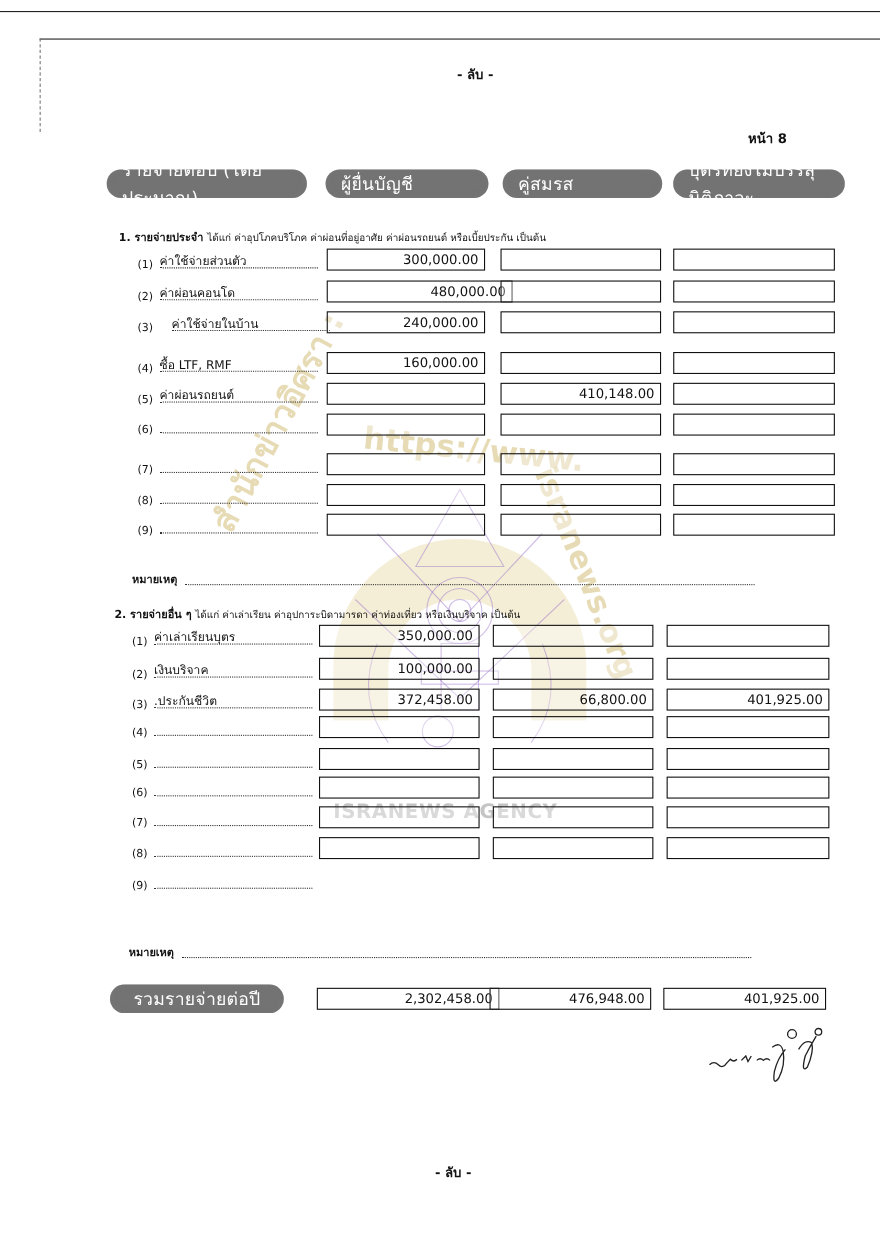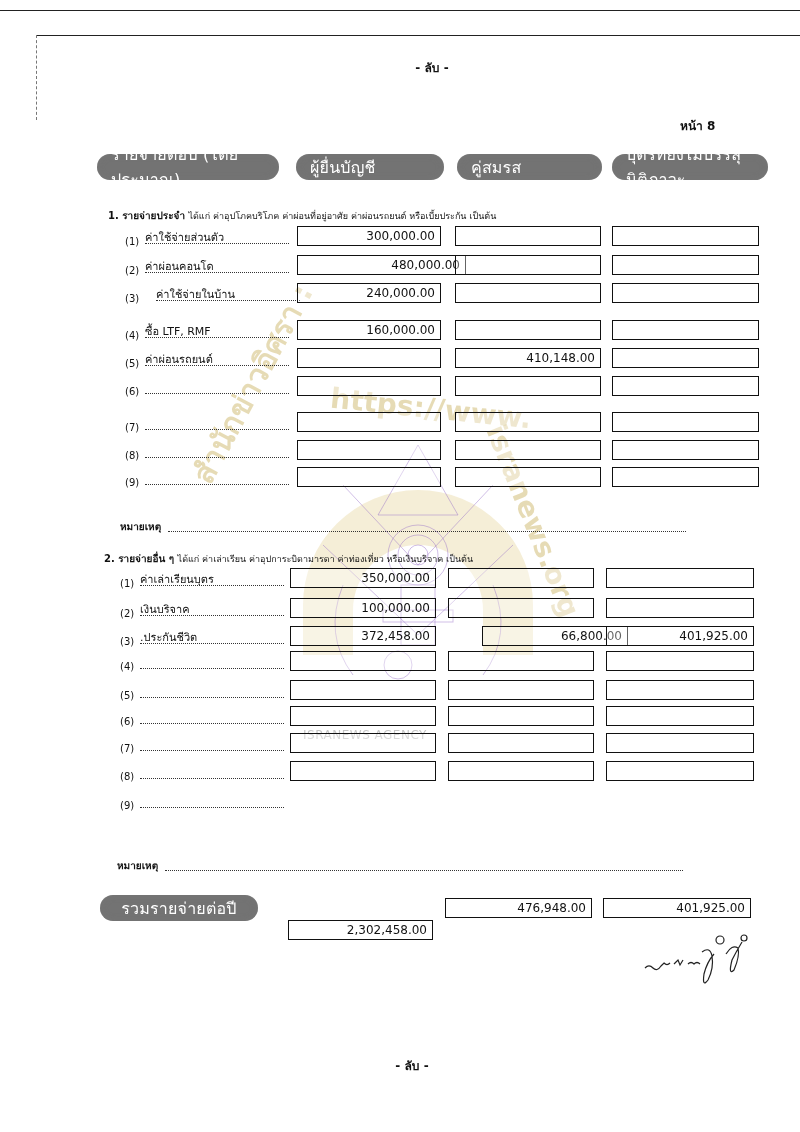--- a/index.html
+++ b/index.html
@@ -23,21 +23,21 @@
   .row-label { position: absolute; font-size: 11px; border-bottom: 1px dotted #333; height: 16px; white-space: nowrap; }
 
   .box { position: absolute; height: 20px; border: 1.5px solid #111; background: rgba(255,255,255,0.35);
          font-size: 12px; text-align: right; padding-right: 5px; line-height: 18px; font-family: "DejaVu Sans", sans-serif; }
 
   .note { position: absolute; font-size: 10px; font-weight: bold; white-space: nowrap; }
   .note-dots { position: absolute; border-bottom: 1px dotted #333; height: 10px; }
 
   .watermark-seal { position: absolute; left: 283px; top: 405px; width: 270px; height: 290px; pointer-events: none; }
   .wm-text { position: absolute; color: rgba(210,190,120,0.55); font-weight: bold; pointer-events: none; white-space: nowrap; }
-  .wm-agency { position: absolute; left: 303px; top: 728px; font-size: 12px; color: rgba(150,150,150,0.55); font-weight: normal; letter-spacing: 0.5px; text-align: center; }
+  .wm-agency { position: absolute; left: 303px; top: 728px; font-size: 18px; color: rgba(150,150,150,0.55); font-weight: bold; letter-spacing: 0.5px; text-align: center; }
 
   .signature { position: absolute; left: 640px; top: 930px; width: 120px; height: 60px; }
 </style>
 </head>
 <body>
 
 <div class="hline" style="left:0; top:10px; width:800px;"></div>
 <div class="hline" style="left:36px; top:35px; width:764px;"></div>
 <div class="vline" style="left:36px; top:35px; height:85px;"></div>
 
@@ -172,21 +172,21 @@
       <div class="row-num" style="left: 120px; top: 608px;">(2)</div>
       <div class="row-label" style="left: 140px; top: 600px; width: 144px;">เงินบริจาค</div>
       <div class="box" style="left: 290px; width: 146px; top: 598px;">100,000.00</div>
       <div class="box" style="left: 448px; width: 146px; top: 598px;"></div>
       <div class="box" style="left: 606px; width: 148px; top: 598px;"></div>
     </div>
     <div>
       <div class="row-num" style="left: 120px; top: 636px;">(3)</div>
       <div class="row-label" style="left: 140px; top: 628px; width: 144px;">.ประกันชีวิต</div>
       <div class="box" style="left: 290px; width: 146px; top: 626px;">372,458.00</div>
-      <div class="box" style="left: 448px; width: 146px; top: 626px; margin-left: 34px;">66,800.00</div>
+      <div class="box" style="left: 448px; width: 146px; top: 626px;">66,800.00</div>
       <div class="box" style="left: 606px; width: 148px; top: 626px;">401,925.00</div>
     </div>
     <div>
       <div class="row-num" style="left: 120px; top: 661px;">(4)</div>
       <div class="row-label" style="left: 140px; top: 653px; width: 144px;"></div>
       <div class="box" style="left: 290px; width: 146px; top: 651px;"></div>
       <div class="box" style="left: 448px; width: 146px; top: 651px;"></div>
       <div class="box" style="left: 606px; width: 148px; top: 651px;"></div>
     </div>
     <div>
@@ -222,21 +222,21 @@
       <div class="row-label" style="left: 140px; top: 792px; width: 144px;"></div>
     </div>
   </div>
 
 <div class="note" style="left:117px; top:858px;">หมายเหตุ</div>
 <div class="note-dots" style="left:165px; top:861px; width:518px;"></div>
 
 <div class="pill" style="left:100px; top:895px; width:158px; justify-content:center; padding-left:0;">
   <span>รวมรายจ่ายต่อปี</span>
 </div>
-<div class="box" style="left:288px; top:920px; width:145px;text-align:right;">2,302,458.00</div>
+<div class="box" style="left:288px; top:898px; width:166px;text-align:right;">2,302,458.00</div>
 <div class="box" style="left:445px; top:898px; width:147px;">476,948.00</div>
 <div class="box" style="left:603px; top:898px; width:148px;">401,925.00</div>
 
 <svg class="signature" viewBox="0 0 120 60">
   <g fill="none" stroke="#222" stroke-width="1.2">
     <path d="M5 38 q4 -4 8 0 q4 4 8 -2 l3 -3 q3 3 6 0"></path>
     <path d="M34 34 l4 -4 l2 5 l3 -5"></path>
     <path d="M48 34 q3 -3 6 0 q3 -3 6 0"></path>
     <path d="M62 22 q8 -6 10 4 q2 12 -4 24 q-6 8 -4 -6 q3 -12 10 -20"></path>
     <circle cx="80" cy="10" r="4"></circle>

